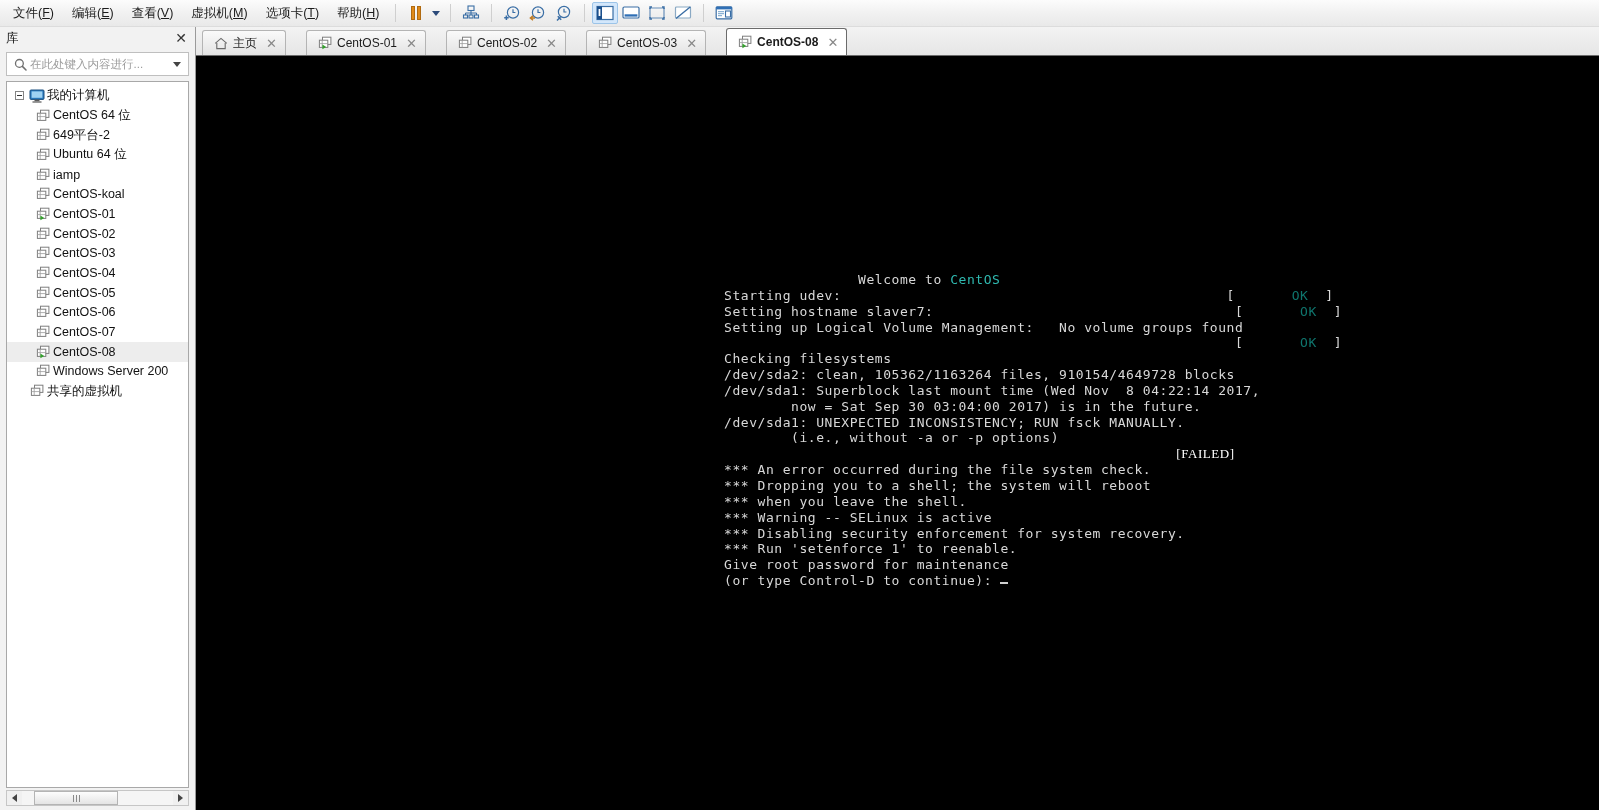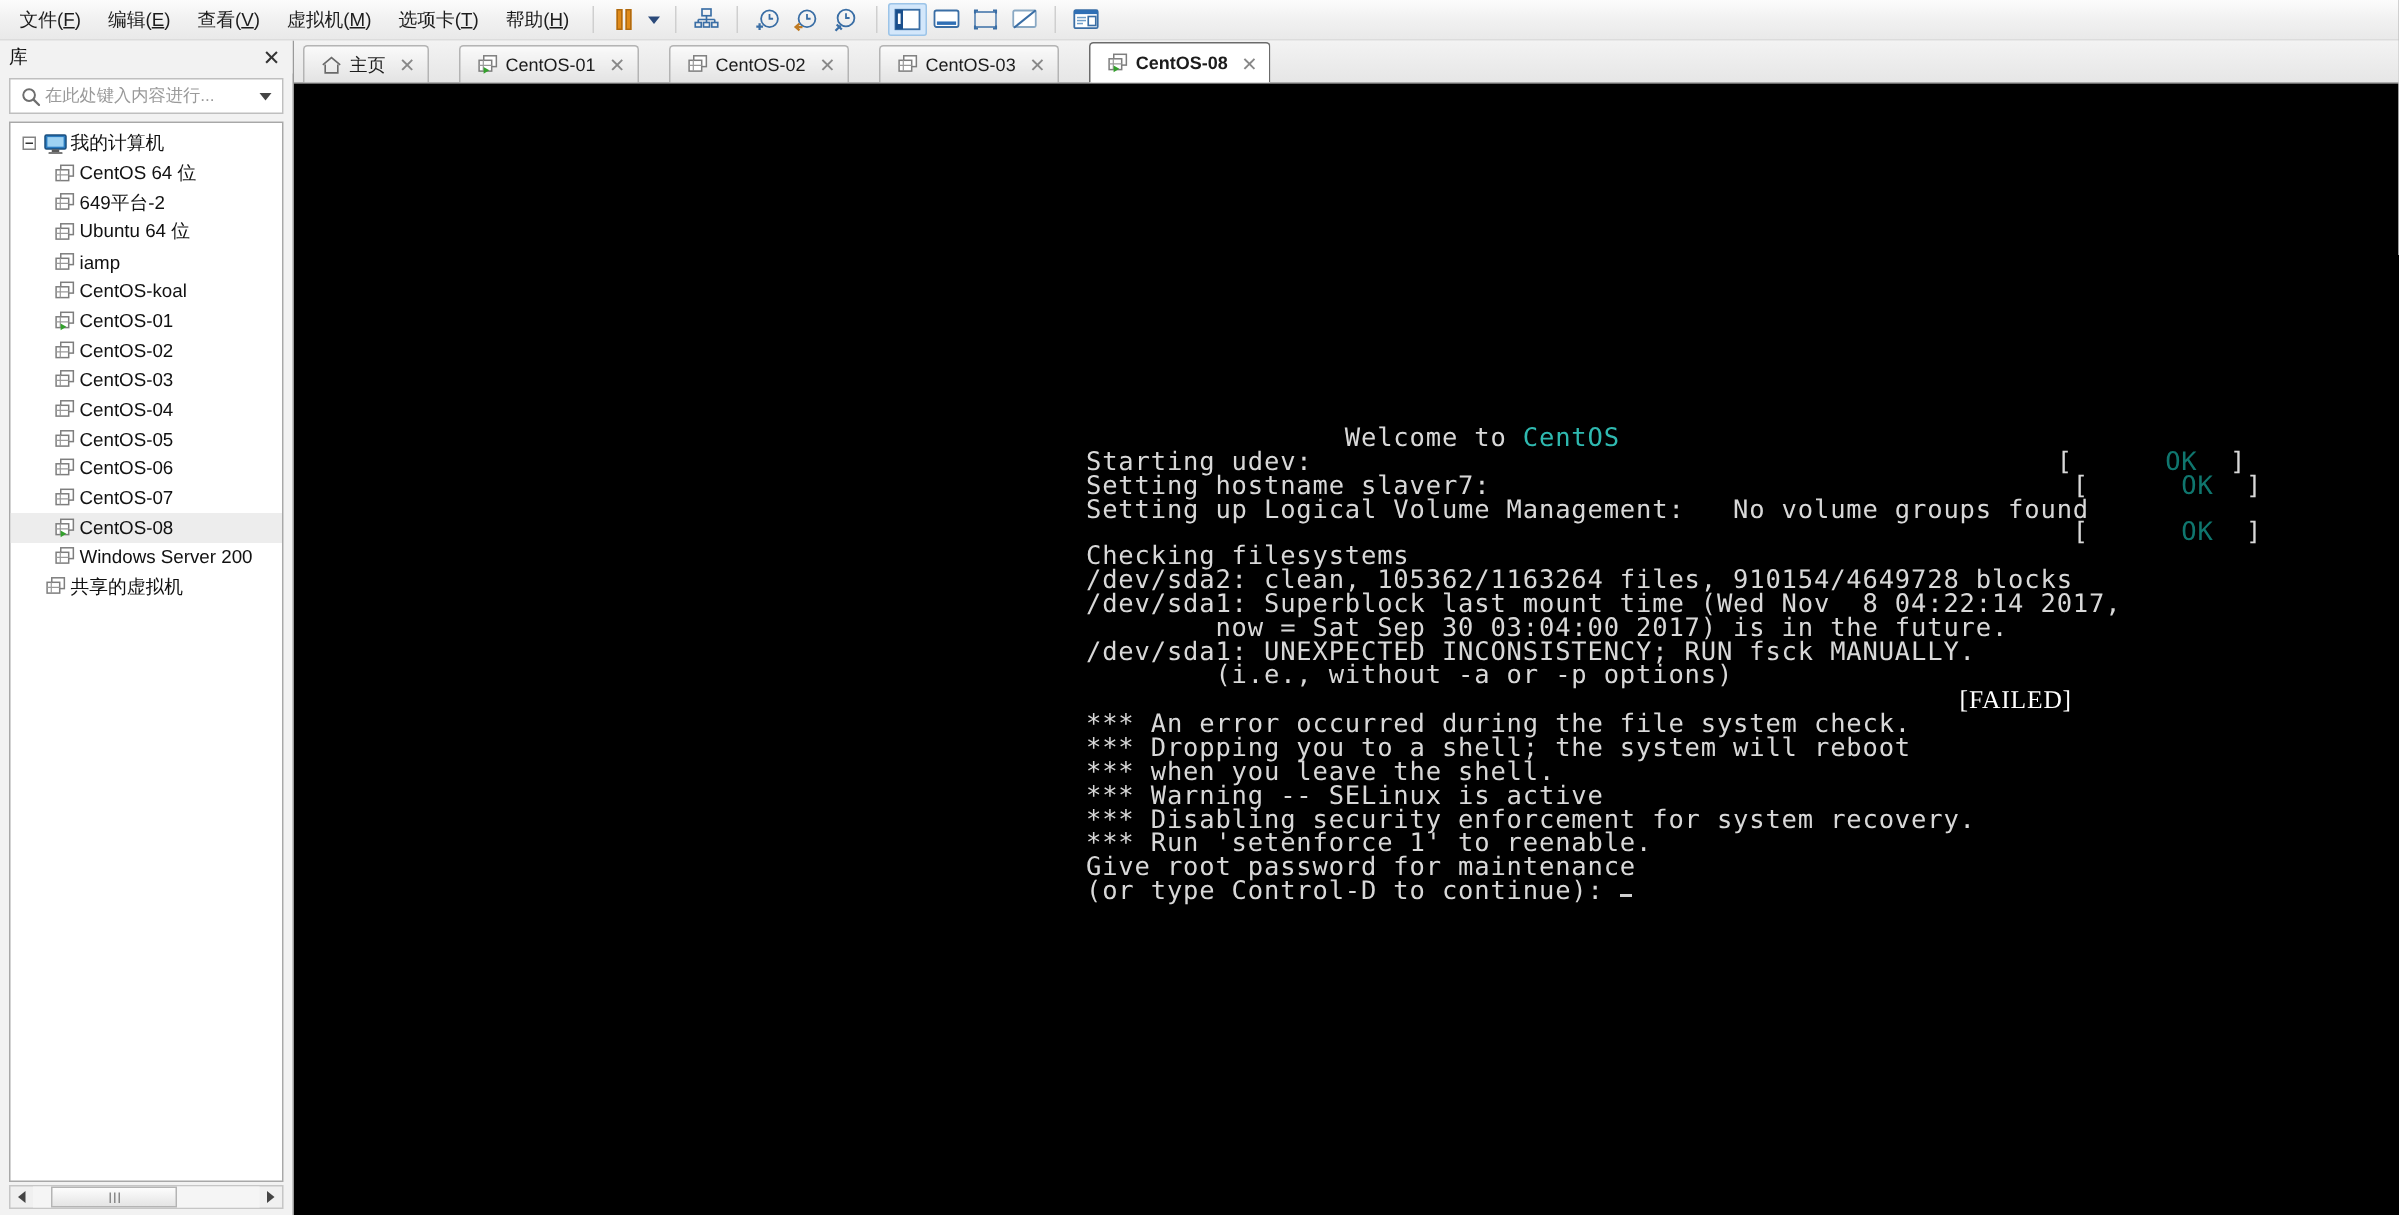--- a/index.html
+++ b/index.html
@@ -241,22 +241,22 @@
 
   .console {
     flex: 1;
     background: #000;
     position: relative;
     overflow: hidden;
     font-family: "DejaVu Sans Mono", "Liberation Mono", monospace;
   }
   .term {
     position: absolute;
-    left: 528px; top: 229px;
-    font-size: 17px;
+    left: 528px; top: 216px;
+    font-size: 13px;
     line-height: 15.85px;
     color: #cfcfcf;
     letter-spacing: 0.55px;
     white-space: pre;
   }
   .term .c-green { color: #0f766e; margin-left: 40px; }
   .term .c-red   { color: #ffffff; font-family: Liberation Serif, serif; }
   .term .c-cyan  { color: #2fb9b0; }
   .term .c-white { color: #d8d8d8; }
   .cursor {

